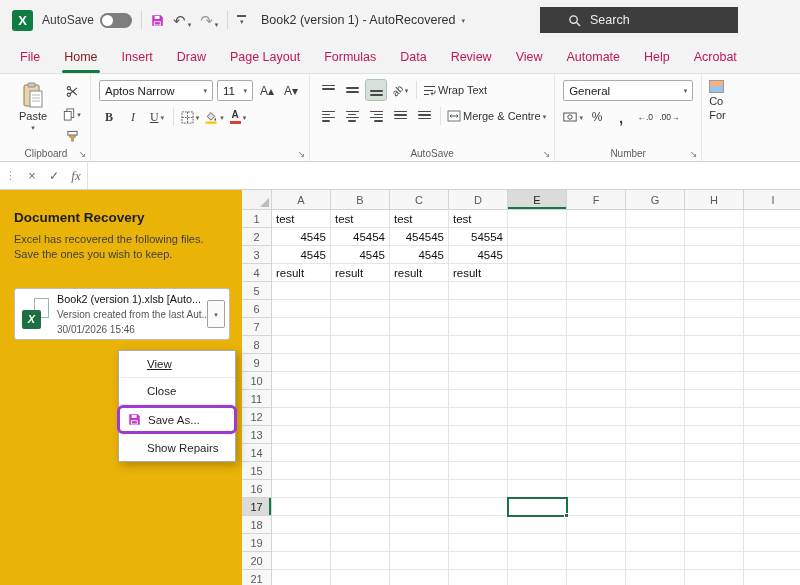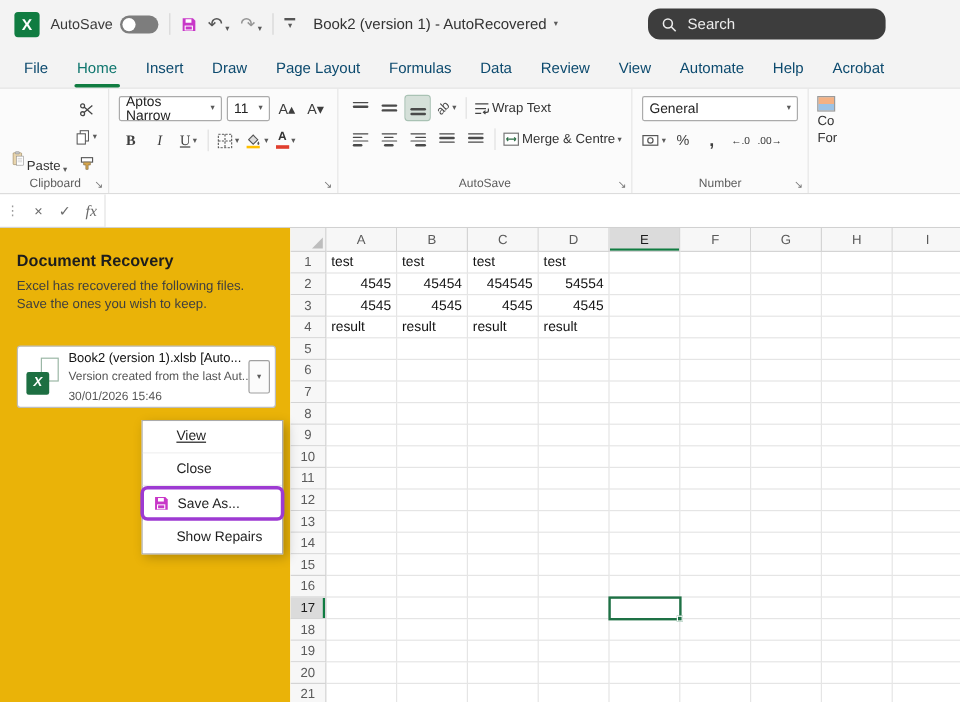--- a/index.html
+++ b/index.html
@@ -20,46 +20,46 @@
   .toggle{width:32px;height:15px;border-radius:8px;background:#7d7d7d;position:relative}
   .toggle i{position:absolute;left:2px;top:2px;width:11px;height:11px;background:#fff;border-radius:50%}
   .vline{width:1px;height:18px;background:#d6d6d6}
   .qbtn{display:flex;align-items:flex-end;gap:2px;font-size:15px;color:#555;line-height:1}
   .qbtn.dis{color:#969696}
   .chv{font-size:7px;color:#5a5a5a;line-height:1}
   .custom{display:flex;flex-direction:column;align-items:center;gap:1px}
   .custom .bar{width:9px;height:1.5px;background:#555}
   .doc-title{position:absolute;left:363px;transform:translateX(-50%);display:flex;align-items:center;gap:6px;
              font-size:12.5px;color:#333;white-space:nowrap}
-  .searchbox{position:absolute;left:540px;top:7px;width:198px;height:26px;background:#3d3d3d;border-radius:10px;
-             display:flex;align-items:center;gap:9px;padding:0 11px;color:#ececec;font-size:12.5px}
+  .searchbox{position:absolute;left:540px;top:7px;width:198px;height:26px;background:#3d3d3d;border-radius:0;
+             display:flex;align-items:center;gap:9px;padding:0 28px;color:#ececec;font-size:12.5px}
 
   
   .tabsrow{height:34px;background:#f3f3f3;display:flex;align-items:stretch;padding:0 8px;border-bottom:1px solid #e2e2e2}
   .tabs{display:flex}
-  .rtab{padding:0 12px;display:flex;align-items:center;font-size:12.5px;color:#0c4a6e;position:relative;white-space:nowrap}
-  .rtab.active{color:#0f766e}
+  .rtab{padding:0 12px;display:flex;align-items:center;font-size:12.5px;color:#be185d;position:relative;white-space:nowrap}
+  .rtab.active{color:#7f1d1d}
   .rtab.active::after{content:"";position:absolute;left:10px;right:10px;bottom:0;height:3px;background:var(--green);border-radius:2px}
 
   
   .ribbon{height:88px;background:#fbfbfb;border-bottom:1px solid #d4d4d4;display:flex;padding:0 2px;overflow:hidden}
   .rgroup{position:relative;padding:6px 8px 16px;border-right:1px solid #e6e6e6;flex:none}
   .glabel{position:absolute;bottom:2px;left:0;right:0;text-align:center;font-size:10px;color:#5c5c5c}
   .launcher{position:absolute;bottom:2px;right:4px;font-size:9px;color:#777}
   .rows{display:flex;flex-direction:column;gap:6px}
   .rowline{display:flex;align-items:center;gap:4px}
   .select{height:21px;border:1px solid #ababab;background:#fff;border-radius:2px;font-size:11.5px;color:#222;
           display:flex;align-items:center;justify-content:space-between;padding:0 5px;gap:4px}
   .icbtn{min-width:20px;height:20px;display:flex;align-items:center;justify-content:center;gap:2px;
          border-radius:2px;color:#3e3e3e;font-size:12px}
   .icbtn.on{background:#d5e0d9;outline:1px solid #a9c2b4}
   .minidiv{width:1px;height:18px;background:#e0e0e0;margin:0 2px}
 
   .g-clip{display:flex;gap:6px}
-  .paste-btn{display:flex;flex-direction:row;align-items:flex-end;justify-content:flex-start;width:46px;gap:2px;
+  .paste-btn{display:flex;flex-direction:column;align-items:center;justify-content:flex-start;width:46px;gap:2px;
              font-size:11px;color:#333;padding-top:2px}
   .clip-col{display:flex;flex-direction:column;gap:6px;padding-top:3px}
 
   .bars{width:13px;height:11px;display:flex;flex-direction:column;gap:2px}
   .bars b{height:1.6px;background:#4a4a4a;border-radius:1px;width:100%}
   .bars.vtop{justify-content:flex-start}
   .bars.vmid{justify-content:center}
   .bars.vbot{justify-content:flex-end}
   .bars.hcenter{align-items:center}
   .bars.hright{align-items:flex-end}
@@ -232,21 +232,21 @@
         </svg>
       </span>
     </div>
     <span class="glabel">Clipboard</span>
     <span class="launcher">↘</span>
   </div>
 
   <div class="rgroup">
     <div class="rows">
       <div class="rowline">
-        <span class="select" style="width:86px">
+        <span class="select" style="width:114px">
           <span>Aptos Narrow</span>
           <span class="chv">▾</span>
         </span>
         <span class="select" style="width:36px">
           <span>11</span>
           <span class="chv">▾</span>
         </span>
         <span class="icbtn">A▴</span>
         <span class="icbtn">A▾</span>
       </div>

